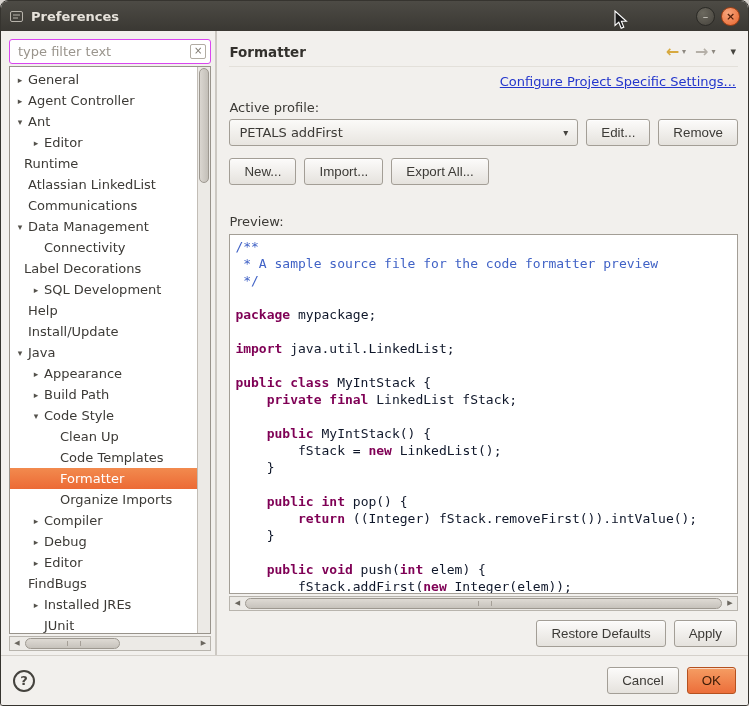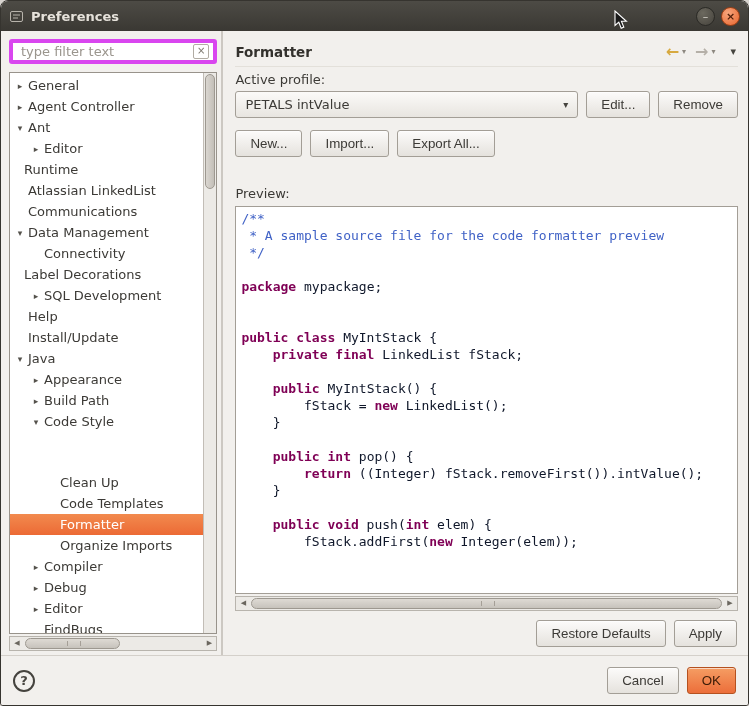--- a/index.html
+++ b/index.html
@@ -35,22 +35,22 @@
   .tb-close { background: radial-gradient(circle at 35% 30%, #f6a57c, #e8662f); color: #53200b; border: 1px solid #9e4016; font-weight: bold; }
 
   
   .main { flex: 1 1 auto; display: flex; min-height: 0; }
   .sash { flex: 0 0 2px; background: #ccc8c2; }
 
   
   .sidebar { flex: 0 0 184px; display: flex; flex-direction: column; padding: 8px 4px 4px 8px; min-height: 0; }
   .filter-box {
     flex: 0 0 25px; display: flex; align-items: center;
-    background: #fff; border: 4px solid #d946ef; border-radius: 3px;
-    padding: 0 4px 0 6px; margin-bottom: 8px;
+    background: #fff; border: 1px solid #d946ef; border-radius: 3px;
+    padding: 0 4px 0 6px; margin-bottom: 2px;
   }
   .filter-box input {
     border: none; outline: none; flex: 1; min-width: 0;
     font: inherit; color: #333; background: transparent;
   }
   .filter-box input::placeholder { color: #9a958d; }
   .filter-clear {
     color: #7d786f; font-size: 10px; line-height: 12px;
     border: 1px solid #b1aca3; border-radius: 2px; padding: 0 3px 1px;
   }
@@ -240,21 +240,21 @@
               <span class="tree-label">Appearance</span>
             </div>
             <div class="tree-row" style="padding-left: 20px;">
               <span class="tree-arrow">▸</span>
               <span class="tree-label">Build Path</span>
             </div>
             <div class="tree-row" style="padding-left: 20px;">
               <span class="tree-arrow">▾</span>
               <span class="tree-label">Code Style</span>
             </div>
-            <div class="tree-row" style="padding-left: 36px; margin-top: 40px;">
+            <div class="tree-row" style="padding-left: 36px;">
               <span class="tree-arrow"></span>
               <span class="tree-label">Clean Up</span>
             </div>
             <div class="tree-row" style="padding-left: 36px;">
               <span class="tree-arrow"></span>
               <span class="tree-label">Code Templates</span>
             </div>
             <div class="tree-row selected" style="padding-left: 36px;">
               <span class="tree-arrow"></span>
               <span class="tree-label">Formatter</span>
@@ -268,21 +268,21 @@
               <span class="tree-label">Compiler</span>
             </div>
             <div class="tree-row" style="padding-left: 20px;">
               <span class="tree-arrow">▸</span>
               <span class="tree-label">Debug</span>
             </div>
             <div class="tree-row" style="padding-left: 20px;">
               <span class="tree-arrow">▸</span>
               <span class="tree-label">Editor</span>
             </div>
-            <div class="tree-row" style="padding-left: 20px; text-align: center;">
+            <div class="tree-row" style="padding-left: 4px; text-align: center;">
               <span class="tree-arrow"></span>
               <span class="tree-label">FindBugs</span>
             </div>
             <div class="tree-row" style="padding-left: 20px;">
               <span class="tree-arrow">▸</span>
               <span class="tree-label">Installed JREs</span>
             </div>
             <div class="tree-row" style="padding-left: 20px; text-align: center;">
               <span class="tree-arrow"></span>
               <span class="tree-label">JUnit</span>
@@ -308,26 +308,29 @@
         <span class="content-title">Formatter</span>
         <span class="nav-icons">
           <span class="nav-back">←</span>
           <span class="nav-dd">▾</span>
           <span class="nav-fwd">→</span>
           <span class="nav-dd">▾</span>
           <span class="nav-menu">▾</span>
         </span>
       </div>
 
+      <div class="link-row">
+        <a href="#" class="link">Configure Project Specific Settings...</a>
+      </div>
 
       <div class="field-label">Active profile:</div>
 
       <div class="profile-row">
         <div class="combo">
-          <span>PETALS intValue</span>
+          <span>PETALS addFirst</span>
           <span class="combo-arrow">▾</span>
         </div>
         <button class="btn">Edit...</button>
         <button class="btn">Remove</button>
       </div>
 
       <div class="create-row">
         <button class="btn">New...</button>
         <button class="btn">Import...</button>
         <button class="btn">Export All...</button>
@@ -335,20 +338,21 @@
 
       <div class="preview-label">Preview:</div>
 
       <div class="preview-box">
           <div class="code-line"><span class="tok-c">/**</span></div>
           <div class="code-line"><span class="tok-c"> * A sample source file for the code formatter preview</span></div>
           <div class="code-line"><span class="tok-c"> */</span></div>
           <div class="code-line">&nbsp;</div>
           <div class="code-line"><span class="tok-k">package</span><span class="tok-p"> mypackage;</span></div>
           <div class="code-line">&nbsp;</div>
+          <div class="code-line"><span class="tok-k">import</span><span class="tok-p"> java.util.LinkedList;</span></div>
           <div class="code-line">&nbsp;</div>
           <div class="code-line"><span class="tok-k">public class</span><span class="tok-p"> MyIntStack {</span></div>
           <div class="code-line"><span class="tok-p">    </span><span class="tok-k">private final</span><span class="tok-p"> LinkedList fStack;</span></div>
           <div class="code-line">&nbsp;</div>
           <div class="code-line"><span class="tok-p">    </span><span class="tok-k">public</span><span class="tok-p"> MyIntStack() {</span></div>
           <div class="code-line"><span class="tok-p">        fStack = </span><span class="tok-k">new</span><span class="tok-p"> LinkedList();</span></div>
           <div class="code-line"><span class="tok-p">    }</span></div>
           <div class="code-line">&nbsp;</div>
           <div class="code-line"><span class="tok-p">    </span><span class="tok-k">public int</span><span class="tok-p"> pop() {</span></div>
           <div class="code-line"><span class="tok-p">        </span><span class="tok-k">return</span><span class="tok-p"> ((Integer) fStack.removeFirst()).intValue();</span></div>

